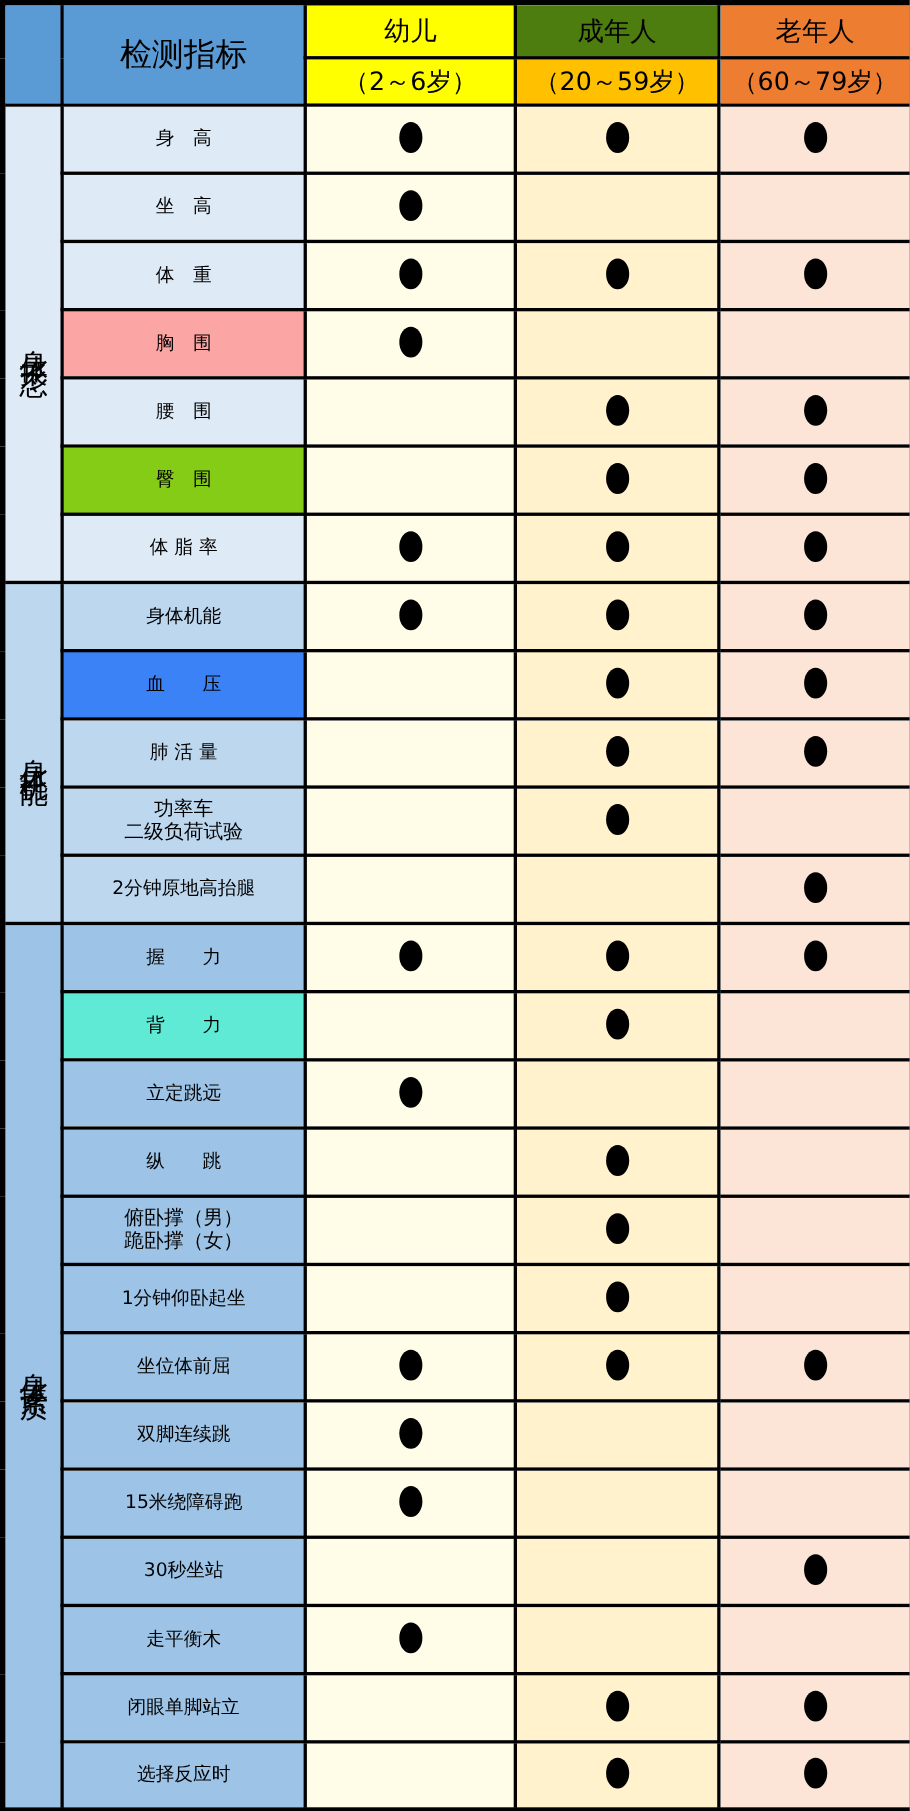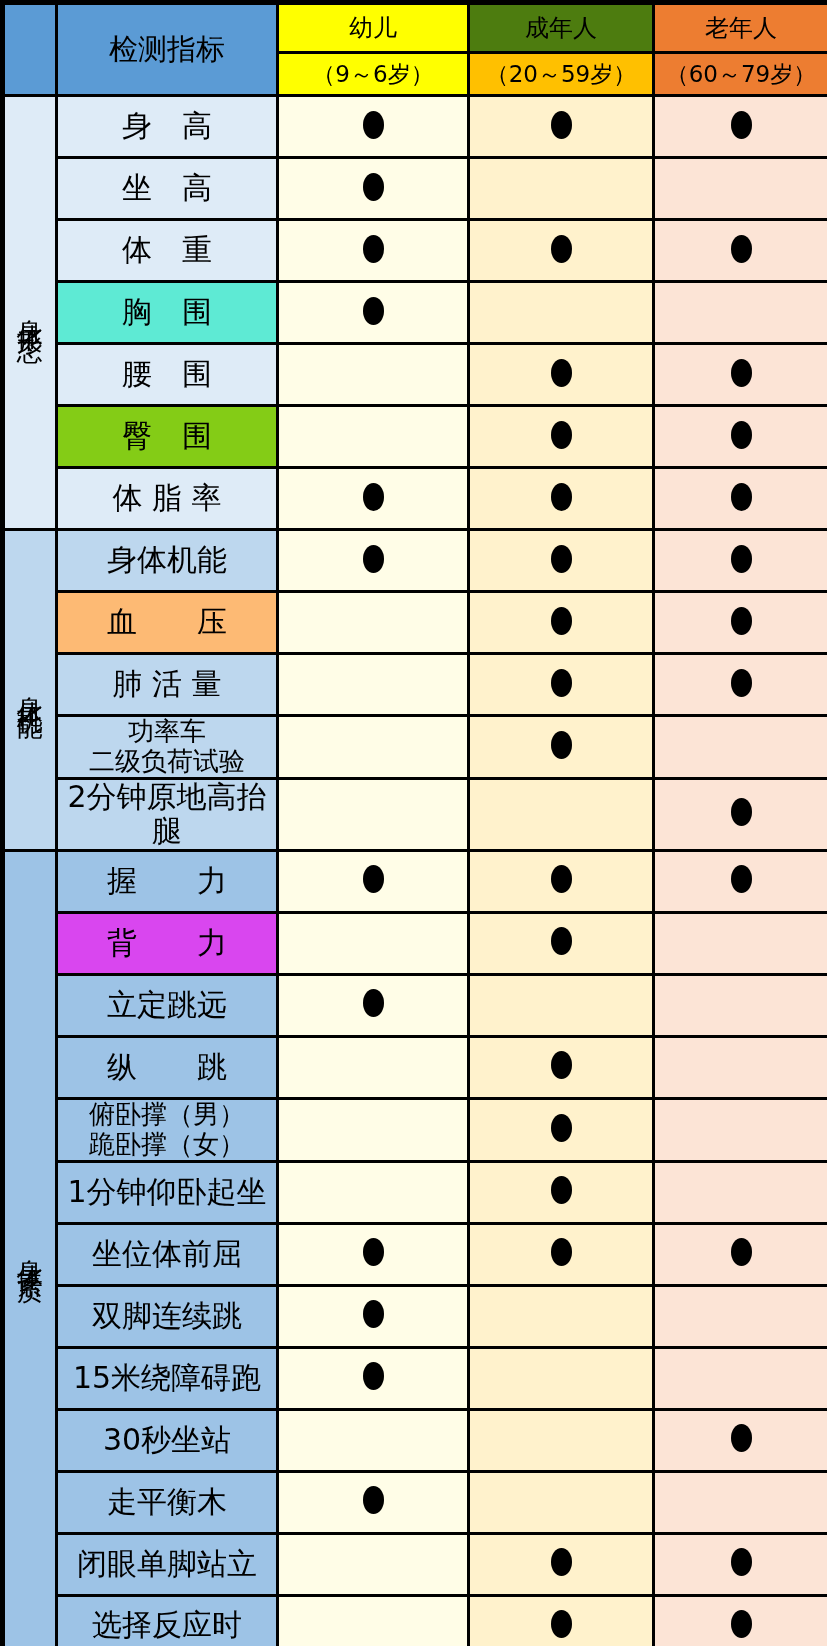--- a/index.html
+++ b/index.html
@@ -32,22 +32,22 @@
     font-size:26px;
     font-weight:400;
   }
   .group-label .vtext {
     writing-mode:vertical-rl;
     text-orientation:upright;
     letter-spacing:6px;
     display:inline-block;
     line-height:1.1;
   }
-  .indicator   { font-size:30px; font-weight:400; line-height:1.15; }
-  .indicator.two-line { font-size:26px; }
+  .indicator   { font-size:17px; font-weight:400; line-height:1.15; }
+  .indicator.two-line { font-size:18px; }
   .dot {
     display:inline-block;
     width:21px;
     height:28px;
     background:#000;
     border-radius:50%;
   }
 </style>
 </head>
 <body>
@@ -63,21 +63,21 @@
     </colgroup>
     <thead>
       <tr class="hdr-main">
         <th rowspan="2" class="corner-cell" id="corner-cell" style="background: rgb(91, 155, 213);"></th>
         <th rowspan="2" class="indicator-hdr" id="indicator-hdr" style="background: rgb(91, 155, 213);">检测指标</th>
         <th class="age-hdr-main" id="hdr-col0" style="background: rgb(255, 255, 0);">幼儿</th>
         <th class="age-hdr-main" id="hdr-col1" style="background: #4d7c0f;">成年人</th>
         <th class="age-hdr-main" id="hdr-col2" style="background: rgb(237, 125, 49);">老年人</th>
       </tr>
       <tr class="hdr-age">
-        <th class="age-hdr-sub" id="age-col0" style="background: rgb(255, 255, 0);">（9～6岁）</th>
+        <th class="age-hdr-sub" id="age-col0" style="background: rgb(255, 255, 0);">（2～6岁）</th>
         <th class="age-hdr-sub" id="age-col1" style="background: rgb(255, 192, 0);">（20～59岁）</th>
         <th class="age-hdr-sub" id="age-col2" style="background: rgb(237, 125, 49);">（60～79岁）</th>
       </tr>
     </thead>
     <tbody id="matrix-body">
         <tr>
           <td rowspan="7" class="group-label" style="background: rgb(222, 235, 247);"><span class="vtext">身体形态</span></td>
           <td class="indicator" style="background: rgb(222, 235, 247);">身　高</td>
           <td style="background: rgb(255, 253, 231);"><span class="dot" title="●"></span></td>
           <td style="background: rgb(255, 242, 204);"><span class="dot" title="●"></span></td>
@@ -89,21 +89,21 @@
           <td style="background: rgb(255, 242, 204);"></td>
           <td style="background: rgb(252, 228, 214);"></td>
         </tr>
         <tr>
           <td class="indicator" style="background: rgb(222, 235, 247);">体　重</td>
           <td style="background: rgb(255, 253, 231);"><span class="dot" title="●"></span></td>
           <td style="background: rgb(255, 242, 204);"><span class="dot" title="●"></span></td>
           <td style="background: rgb(252, 228, 214);"><span class="dot" title="●"></span></td>
         </tr>
         <tr>
-          <td class="indicator" style="background: #5eead4;">胸　围</td>
+          <td class="indicator" style="background: #fca5a5;">胸　围</td>
           <td style="background: rgb(255, 253, 231);"><span class="dot" title="●"></span></td>
           <td style="background: rgb(255, 242, 204);"></td>
           <td style="background: rgb(252, 228, 214);"></td>
         </tr>
         <tr>
           <td class="indicator" style="background: rgb(222, 235, 247);">腰　围</td>
           <td style="background: rgb(255, 253, 231);"></td>
           <td style="background: rgb(255, 242, 204);"><span class="dot" title="●"></span></td>
           <td style="background: rgb(252, 228, 214);"><span class="dot" title="●"></span></td>
         </tr>
@@ -120,21 +120,21 @@
           <td style="background: rgb(252, 228, 214);"><span class="dot" title="●"></span></td>
         </tr>
         <tr>
           <td rowspan="5" class="group-label" style="background: rgb(189, 215, 238);"><span class="vtext">身体机能</span></td>
           <td class="indicator" style="background: rgb(189, 215, 238);">身体机能</td>
           <td style="background: rgb(255, 253, 231);"><span class="dot" title="●"></span></td>
           <td style="background: rgb(255, 242, 204);"><span class="dot" title="●"></span></td>
           <td style="background: rgb(252, 228, 214);"><span class="dot" title="●"></span></td>
         </tr>
         <tr>
-          <td class="indicator" style="background: #fdba74; text-align: center;">血　　压</td>
+          <td class="indicator" style="background: #3b82f6; text-align: center;">血　　压</td>
           <td style="background: rgb(255, 253, 231);"></td>
           <td style="background: rgb(255, 242, 204);"><span class="dot" title="●"></span></td>
           <td style="background: rgb(252, 228, 214);"><span class="dot" title="●"></span></td>
         </tr>
         <tr>
           <td class="indicator" style="background: rgb(189, 215, 238);">肺 活 量</td>
           <td style="background: rgb(255, 253, 231);"></td>
           <td style="background: rgb(255, 242, 204);"><span class="dot" title="●"></span></td>
           <td style="background: rgb(252, 228, 214);"><span class="dot" title="●"></span></td>
         </tr>
@@ -151,21 +151,21 @@
           <td style="background: rgb(252, 228, 214);"><span class="dot" title="●"></span></td>
         </tr>
         <tr>
           <td rowspan="13" class="group-label" style="background: rgb(157, 195, 230);"><span class="vtext">身体素质</span></td>
           <td class="indicator" style="background: rgb(157, 195, 230);">握　　力</td>
           <td style="background: rgb(255, 253, 231);"><span class="dot" title="●"></span></td>
           <td style="background: rgb(255, 242, 204);"><span class="dot" title="●"></span></td>
           <td style="background: rgb(252, 228, 214);"><span class="dot" title="●"></span></td>
         </tr>
         <tr>
-          <td class="indicator" style="background: #d946ef;">背　　力</td>
+          <td class="indicator" style="background: #5eead4;">背　　力</td>
           <td style="background: rgb(255, 253, 231);"></td>
           <td style="background: rgb(255, 242, 204);"><span class="dot" title="●"></span></td>
           <td style="background: rgb(252, 228, 214);"></td>
         </tr>
         <tr>
           <td class="indicator" style="background: rgb(157, 195, 230);">立定跳远</td>
           <td style="background: rgb(255, 253, 231);"><span class="dot" title="●"></span></td>
           <td style="background: rgb(255, 242, 204);"></td>
           <td style="background: rgb(252, 228, 214);"></td>
         </tr>

